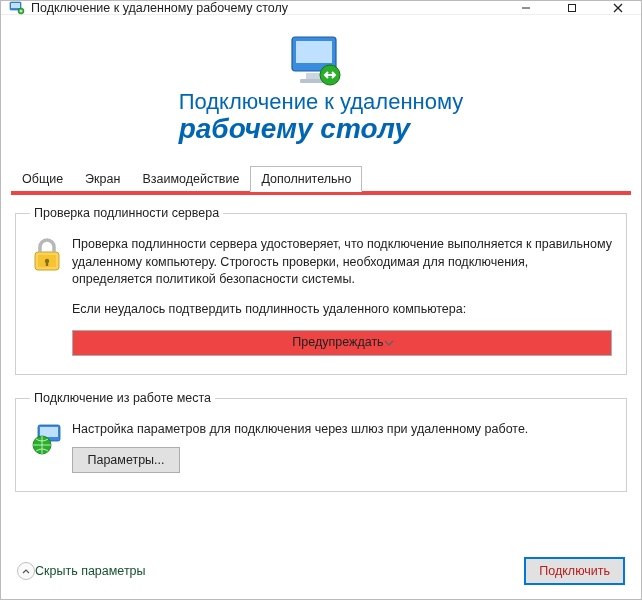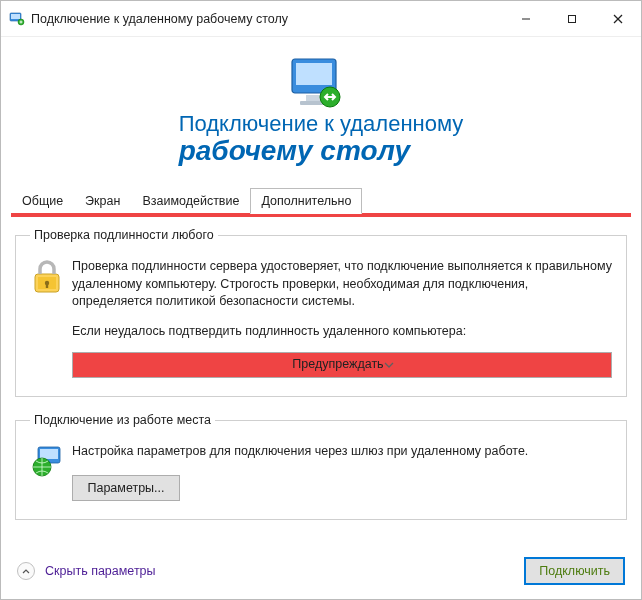--- a/index.html
+++ b/index.html
@@ -1,20 +1,20 @@
 <!DOCTYPE html>
 <html><head>
 <meta charset="utf-8">
 <style>
 * { box-sizing: border-box; margin: 0; padding: 0; font-family: "Segoe UI", Tahoma, sans-serif; }
 html, body { width: 642px; height: 600px; background: #fff; overflow: hidden; }
 .window { width: 642px; height: 600px; border: 1px solid #bbb; display: flex; flex-direction: column; background: #fff; }
 
 
-.titlebar { height: 36px; display: flex; align-items: center; padding-left: 8px; background: #fff; border-bottom: 1px solid #eee; }
+.titlebar { height: 14px; display: flex; align-items: center; padding-left: 8px; background: #fff; border-bottom: 1px solid #eee; }
 .titlebar .app-icon { width: 16px; height: 16px; margin-right: 6px; position: relative; }
 .titlebar .app-icon svg { width: 16px; height: 16px; }
 .titlebar .title { font-size: 12.5px; color: #222; flex: 1; }
 .title-controls { display: flex; height: 100%; }
 .title-btn { width: 46px; height: 100%; display: flex; align-items: center; justify-content: center; color: #222; font-size: 14px; }
 
 
 .banner { display: flex; align-items: center; padding: 18px 22px 20px 22px; background: #fff; flex-direction: column; }
 .banner-icon { width: 60px; height: 56px; margin-right: 10px; flex-shrink: 0; }
 .banner-text { color: #0066b3; letter-spacing: 0px; }
@@ -40,24 +40,24 @@
 .gb-body { flex: 1; font-size: 12.5px; color: #222; line-height: 1.4; }
 .gb-body p + p, .gb-body .select-row { margin-top: 12px; }
 
 .drop { width: 100%; height: 26px; border: 1px solid #adadad; background: #ef4444; display: flex; align-items: center; justify-content: center; padding: 0 4px 0 6px; font-size: 12.5px; color: #222; }
 .drop .chev { font-size: 11px; color: #606060; }
 
 .small-btn { display: inline-block; min-width: 108px; height: 26px; line-height: 24px; border: 1px solid #adadad; background: #e1e1e1; font-size: 12.5px; color: #222; text-align: center; padding: 0 14px; }
 
 
 .footer { display: flex; align-items: center; padding: 10px 16px 14px 16px; }
-.hide-opt { display: flex; align-items: center; font-size: 12.5px; color: #4c1d95; gap: 10px; }
+.hide-opt { display: flex; align-items: center; font-size: 12.5px; color: #14532d; gap: 0; }
 .hide-opt .arrow { width:18px; height:18px; border:1px solid #c0c0c0; border-radius:50%; display:flex; align-items:center; justify-content:center; font-size:10px; color:#555; background:#fafafa;}
 .footer-spacer { flex: 1; }
-.footer-btn { min-width: 100px; height: 28px; line-height: 26px; border: 1px solid #adadad; background: #e1e1e1; font-size: 12.5px; color: #4d7c0f; text-align: right; margin-left: 10px; padding: 0 14px; }
+.footer-btn { min-width: 100px; height: 28px; line-height: 26px; border: 1px solid #adadad; background: #e1e1e1; font-size: 12.5px; color: #b91c1c; text-align: right; margin-left: 10px; padding: 0 14px; }
 .footer-btn.default { border-color: #0078d7; box-shadow: inset 0 0 0 1px #0078d7; }
 </style>
 </head>
 <body>
 
 <div class="window">
 
   <div class="titlebar">
     <span class="app-icon">
       <svg viewBox="0 0 16 16">
@@ -112,21 +112,21 @@
       <div class="tab">Общие</div>
       <div class="tab">Экран</div>
       <div class="tab">Взаимодействие</div>
       <div class="tab active">Дополнительно</div>
     </div>
   </div>
 
   <div class="content">
 
     <fieldset>
-      <legend>Проверка подлинности любого</legend>
+      <legend>Проверка подлинности сервера</legend>
       <div class="gb-row">
         <div class="gb-icon">
           <svg width="34" height="40" viewBox="0 0 34 40">
             <rect x="5" y="16" width="24" height="18" rx="3" fill="#fcd259" stroke="#caa227" stroke-width="1"></rect>
             <rect x="8" y="19" width="18" height="12" fill="#f5c433"></rect>
             <path d="M10 16 V11 a7 7 0 0 1 14 0 V16" fill="none" stroke="#b7b7b7" stroke-width="3.5"></path>
             <circle cx="17" cy="25" r="2.2" fill="#8a6d1a"></circle>
             <rect x="15.8" y="25" width="2.4" height="5" fill="#8a6d1a"></rect>
           </svg>
         </div>
@@ -153,21 +153,21 @@
         <div class="gb-icon">
           <svg width="36" height="36" viewBox="0 0 36 36">
             <rect x="8" y="4" width="22" height="16" rx="2" fill="#3a8dde" stroke="#1b5fa3" stroke-width="0.8"></rect>
             <rect x="10" y="6" width="18" height="10" fill="#bfe0ff"></rect>
             <circle cx="12" cy="24" r="9" fill="#2cae2c" stroke="#0a7a0a" stroke-width="0.8"></circle>
             <path d="M3 24 H21 M12 15 V33 M6 18 Q12 22 18 18 M6 30 Q12 26 18 30" stroke="#d6ffd6" stroke-width="0.8" fill="none"></path>
           </svg>
         </div>
         <div class="gb-body">
           <p>Настройка параметров для подключения через шлюз при удаленному работе.</p>
-          <div style="margin-top:14px;">
+          <div style="margin-top:8px;">
             <span class="small-btn">Параметры...</span>
           </div>
         </div>
       </div>
     </fieldset>
 
   </div>
 
   <div class="footer">
     <div class="hide-opt">

